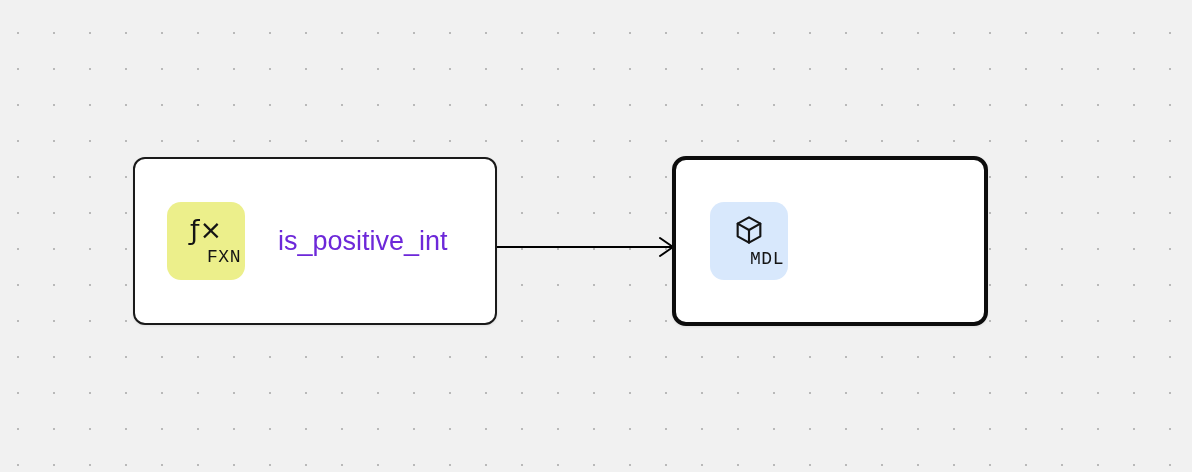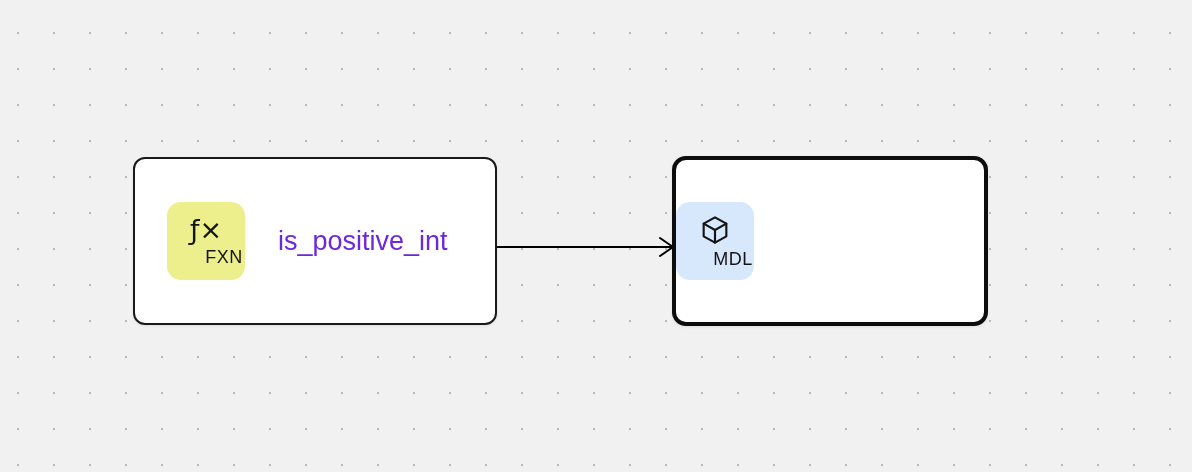--- a/index.html
+++ b/index.html
@@ -37,20 +37,21 @@
     padding-left: 32px;
     gap: 33px;
   }
   .node-model {
     left: 672px;
     top: 156px;
     width: 316px;
     height: 170px;
     border: 4px solid #0d0d0d;
     border-radius: 14px;
+    padding-left: 34px;
     gap: 32px;
   }
   .badge {
     width: 78px;
     height: 78px;
     border-radius: 14px;
     display: flex;
     flex-direction: column;
     align-items: center;
     justify-content: center;
@@ -60,21 +61,21 @@
   .badge-fxn { background: #ecef8b; }
   .badge-mdl { background: #d8e8fc; }
   .badge-icon {
     font-size: 27px;
     line-height: 28px;
     color: #141414;
     font-family: "DejaVu Sans", sans-serif;
   }
   .badge-icon svg { display: block; }
   .badge-label {
-    font-family: Liberation Sans, sans-serif;
+    font-family: Liberation Mono, monospace;
     font-size: 18px;
     line-height: 20px;
     letter-spacing: 0.5px;
     color: #141414;
     margin-left: 36px;
   }
   .node-title {
     font-size: 27px;
     color: #6d28d9;
     white-space: nowrap;

